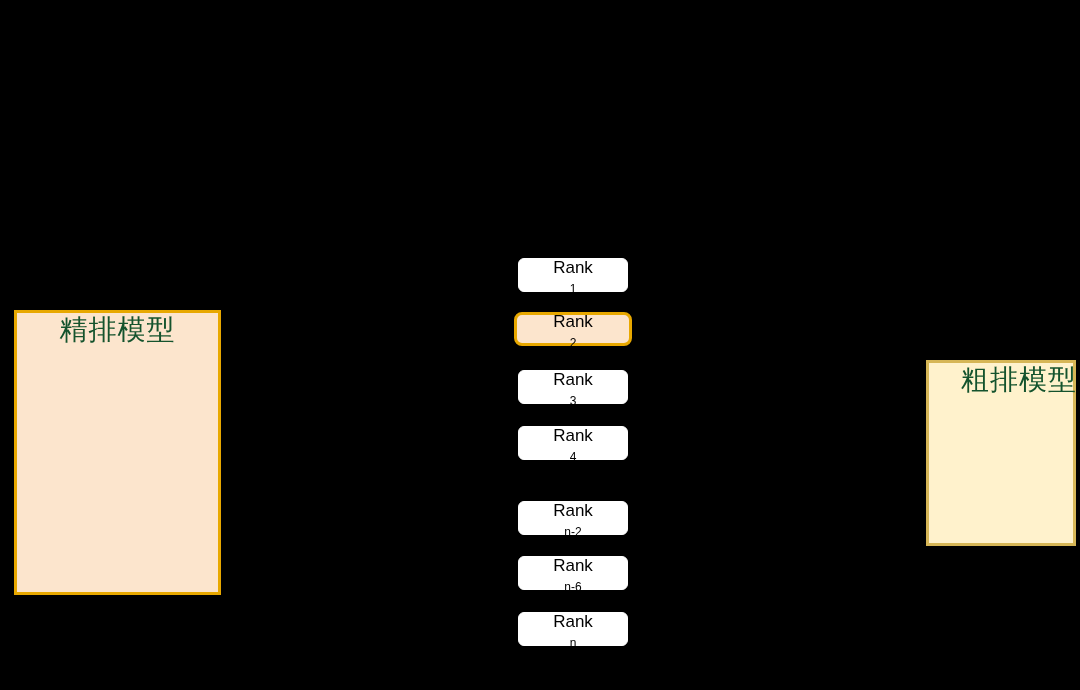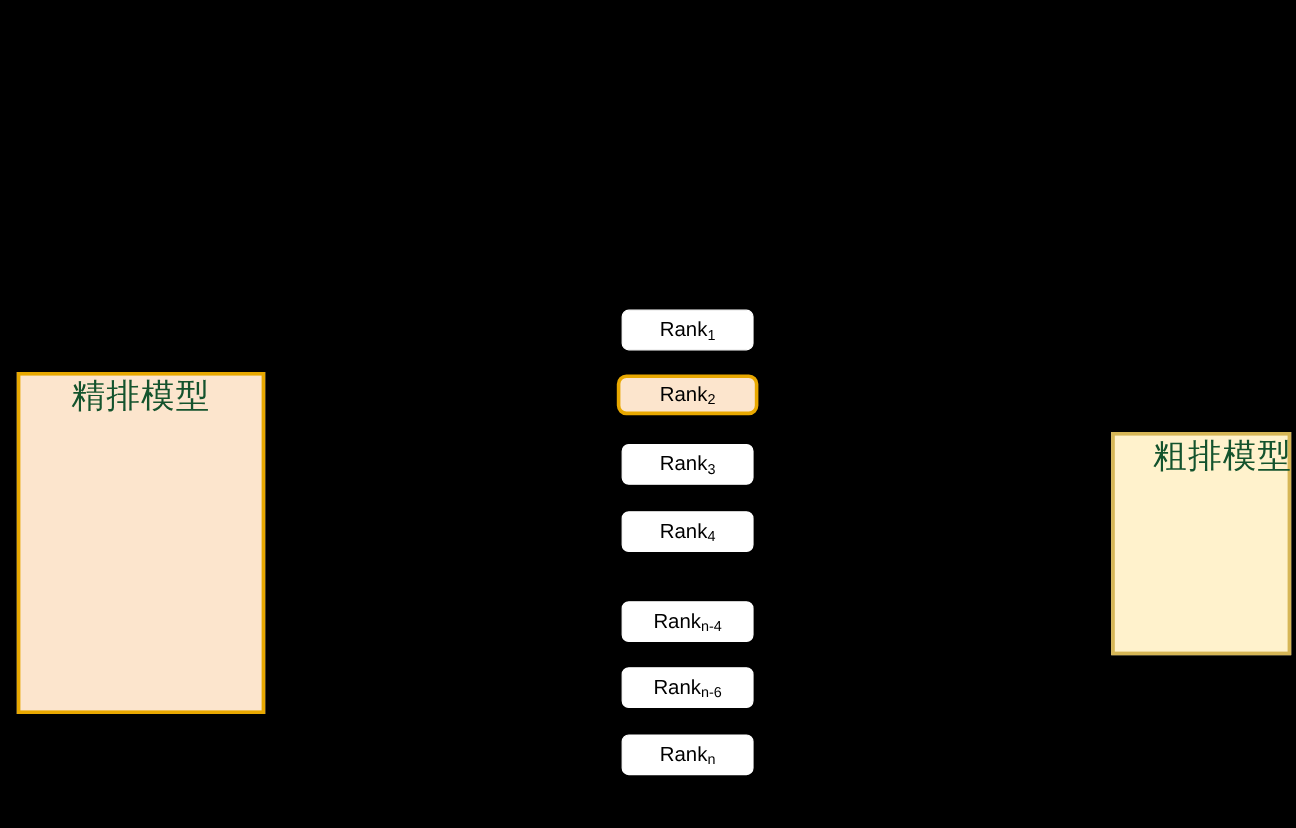--- a/index.html
+++ b/index.html
@@ -68,20 +68,21 @@
     height: 34px;
     background: #FFFFFF;
     border: 1px solid #FFFFFF;
     border-radius: 6px;
     display: flex;
     align-items: center;
     justify-content: center;
     color: #000000;
     font-size: 17px;
     white-space: nowrap;
+    flex-direction: column;
   }
 
   .rank-box.highlight {
     left: 514px;
     width: 118px;
     background: #FCE5CD;
     border: 3px solid #E8A800;
     border-radius: 8px;
   }
 
@@ -121,21 +122,21 @@
       <div class="rank-box" style="top: 370px;">
         <span class="rank-label">Rank</span>
         <span class="rank-sub">3</span>
       </div>
       <div class="rank-box" style="top: 426px;">
         <span class="rank-label">Rank</span>
         <span class="rank-sub">4</span>
       </div>
       <div class="rank-box" style="top: 501px;">
         <span class="rank-label">Rank</span>
-        <span class="rank-sub">n-4</span>
+        <span class="rank-sub">n-2</span>
       </div>
       <div class="rank-box" style="top: 556px;">
         <span class="rank-label">Rank</span>
         <span class="rank-sub">n-6</span>
       </div>
       <div class="rank-box" style="top: 612px;">
         <span class="rank-label">Rank</span>
         <span class="rank-sub">n</span>
       </div>
     </div>

